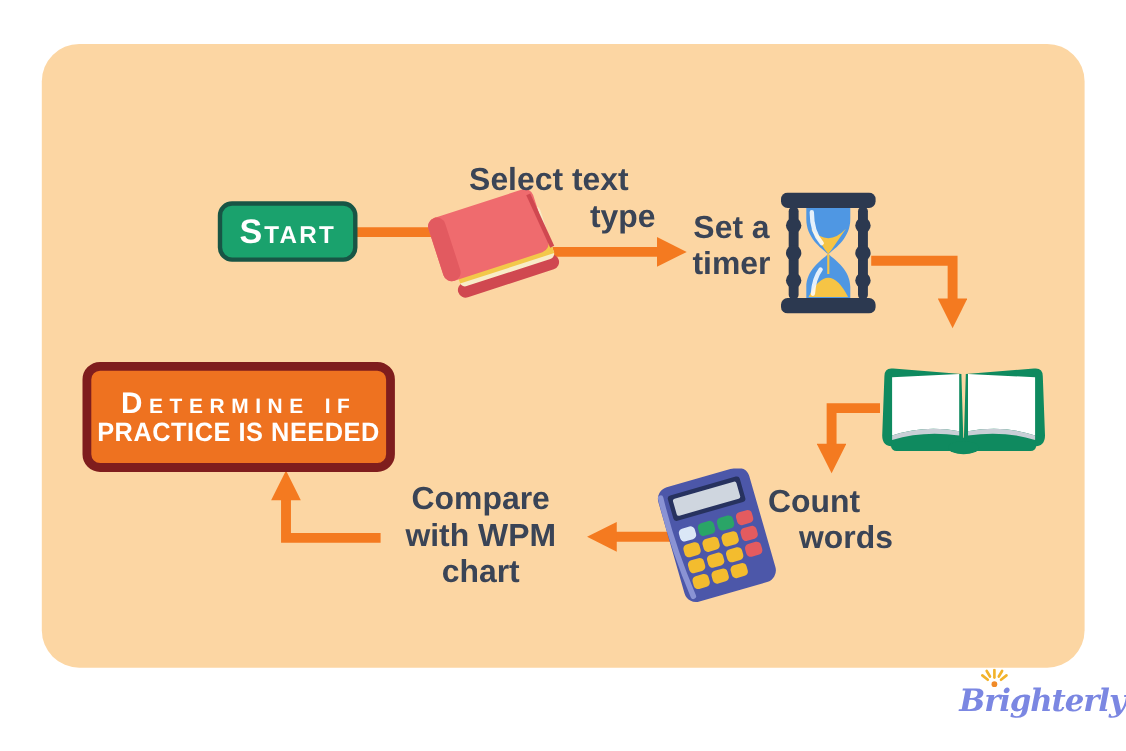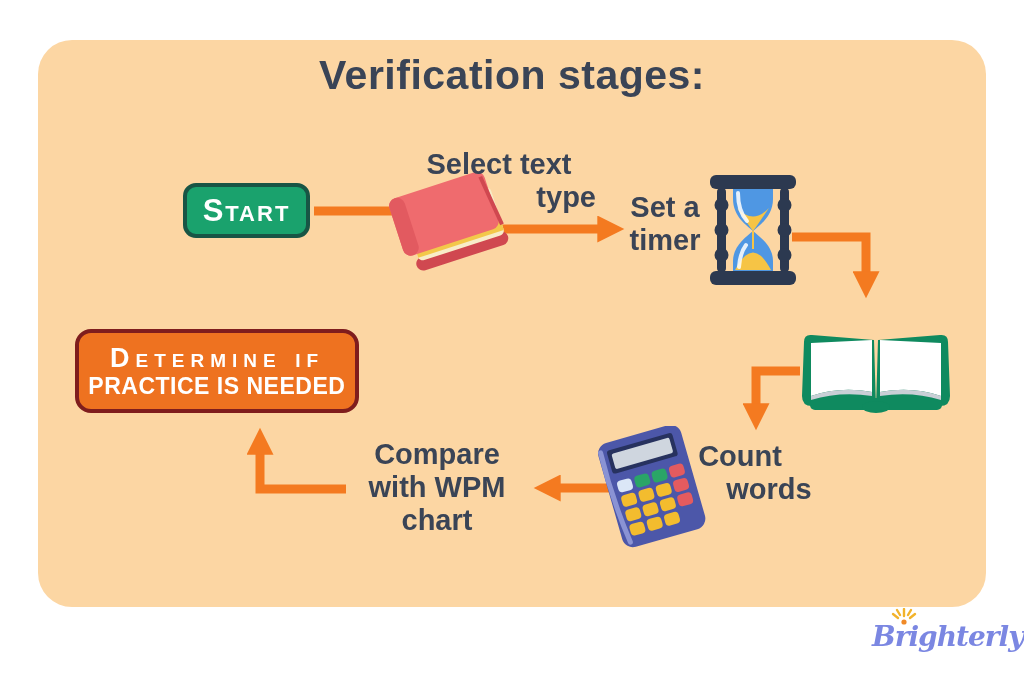--- a/index.html
+++ b/index.html
@@ -5,44 +5,43 @@
   html,body{margin:0;padding:0;background:#ffffff;}
   .stage{position:relative;width:1024px;height:683px;background:#ffffff;overflow:hidden;
          font-family:"Liberation Sans", sans-serif;}
   .panel{position:absolute;left:38px;top:40px;width:948px;height:567px;
          background:#fcd6a3;border-radius:34px;}
   .title{position:absolute;left:38px;top:52px;width:948px;margin:0;text-align:center;
          font-size:41px;font-weight:800;color:#3a4456;letter-spacing:0.5px;}
   .lbl{position:absolute;color:#3a4456;font-weight:800;font-size:29px;line-height:33px;}
   .lbl .l2r{text-align:right;padding-right:4px;}
   .center{text-align:center;}
-  .start-btn{position:absolute;left:183px;top:183px;width:127px;height:55px;
+  .start-btn{position:absolute;left:198px;top:183px;width:127px;height:55px;
          background:#1aa26d;border:4px solid #185545;border-radius:13px;
          display:flex;align-items:center;justify-content:center;box-sizing:border-box;
          color:#ffffff;font-size:31px;font-weight:700;font-variant:small-caps;
          letter-spacing:2px;}
-  .determine{position:absolute;left:75px;top:329px;width:284px;height:84px;
-         background:#ee7220;border:4px solid #7f1d1d;border-radius:16px;
+  .determine{position:absolute;left:75px;top:329px;width:284px;height:100px;
+         background:#ee7220;border:8px solid #7f1d1d;border-radius:16px;
          box-sizing:border-box;display:flex;flex-direction:column;align-items:center;
          justify-content:center;color:#ffffff;font-weight:700;}
   .determine .d1{font-variant:small-caps;font-size:27px;line-height:29px;letter-spacing:6px;}
   .determine .d2{font-size:24px;line-height:26px;letter-spacing:0.5px;transform:scaleX(0.96);}
   .arrows{position:absolute;left:0;top:0;}
   .icon{position:absolute;}
   .logo{position:absolute;left:860px;top:620px;width:148px;text-align:center;
         color:#7b87e2;font-family:"DejaVu Serif", serif;font-style:italic;
         font-weight:bold;font-size:28px;letter-spacing:-1px;margin-left:12px;}
 </style>
 </head>
 <body>
 
 <div class="stage">
   <div class="panel"></div>
 
-  <h1 class="title">Verification stages:</h1>
 
   <svg class="arrows" width="1024" height="683">
     <defs>
       <marker id="ah" viewBox="0 0 10 10" refX="1" refY="5" markerWidth="30" markerHeight="27" orient="auto" markerUnits="userSpaceOnUse">
         <path d="M0,0 L10,5 L0,10 Z" fill="#f47a20"></path>
       </marker>
     </defs>
     <g stroke="#f47a20" stroke-width="9" fill="none" stroke-linejoin="miter">
       <path d="M314,211 L398,211" marker-end="url(#ah)"></path>
       <path d="M497,229 L600,229" marker-end="url(#ah)"></path>

